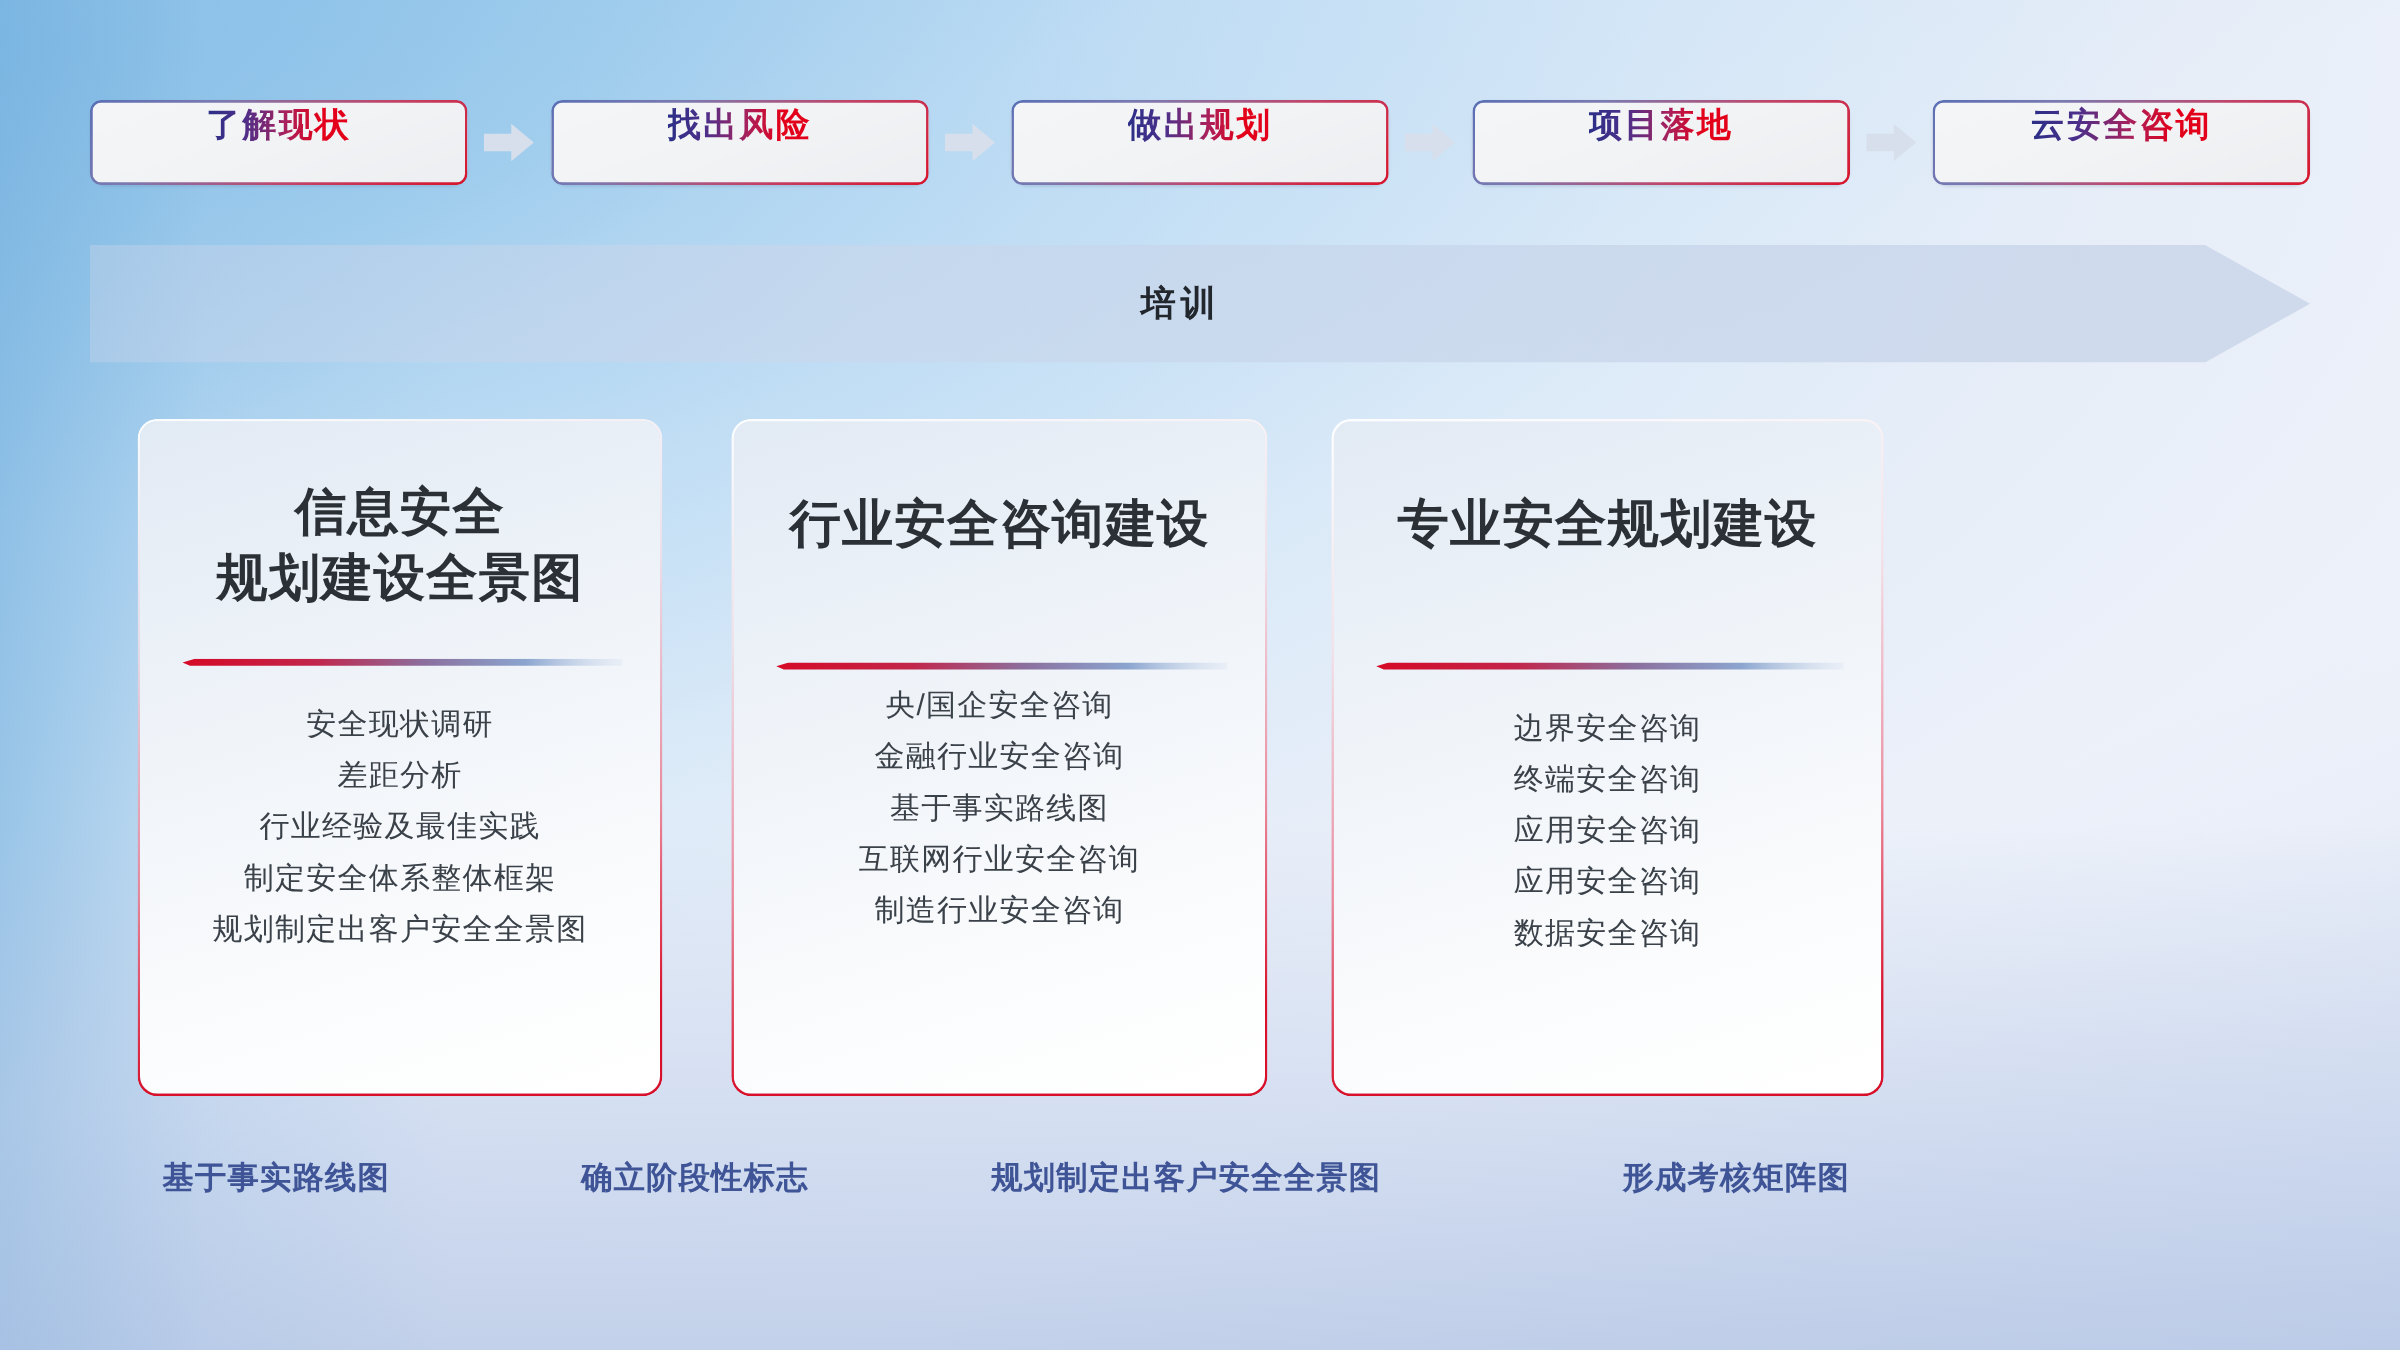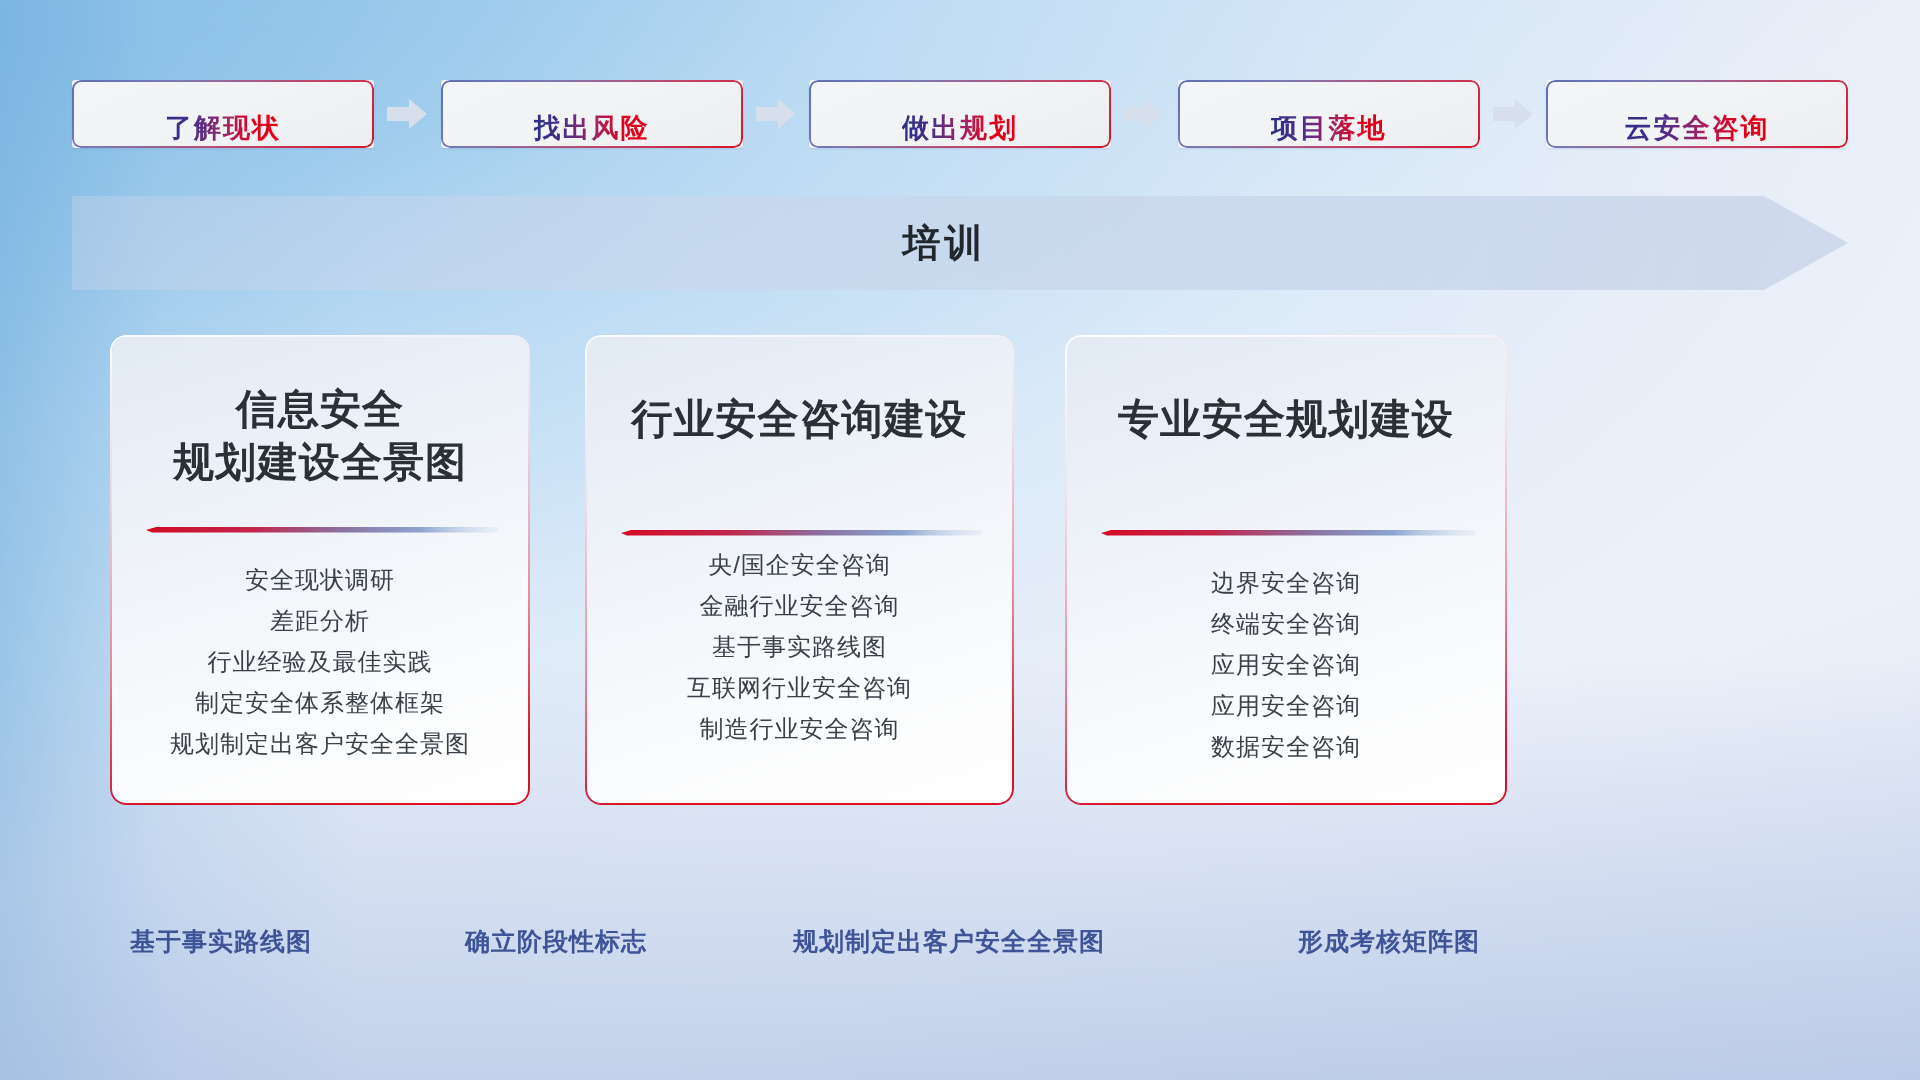--- a/index.html
+++ b/index.html
@@ -30,25 +30,25 @@
     background:linear-gradient(90deg, rgba(116,176,222,.62) 0%, rgba(150,196,232,.30) 45%, rgba(200,222,244,0) 100%);
   }
 
   
   #steps{
     position:absolute; left:72px; top:80px; width:1776px; height:68px;
     display:flex; align-items:center; justify-content:space-between;
   }
   .step-box{
     width:302px; height:68px;
-    border-radius:3px;
+    border-radius:14px;
     background:linear-gradient(160deg,#f4f5f7 0%,#f2f3f5 48%,#eceef1 100%);
     border:2px solid transparent;
     position:relative;
-    display:flex; align-items:flex-end; justify-content:center;
+    display:flex; align-items:flex-start; justify-content:center;
     box-shadow:0 1px 2px rgba(90,110,150,.18);
   }
   .step-box::before{
     content:""; position:absolute; inset:-2px;
     border-radius:9px; padding:2px;
     background:linear-gradient(140deg,#5b6fb5 0%,#7b7ab0 28%,#c0456a 62%,#d8152b 100%);
     -webkit-mask:linear-gradient(#000 0 0) content-box, linear-gradient(#000 0 0);
     -webkit-mask-composite:xor; mask-composite:exclude;
     pointer-events:none;
   }
@@ -66,29 +66,29 @@
   .step-arrow svg{ display:block; }
 
   
   #band{
     position:absolute; left:72px; top:196px; width:1776px; height:94px;
   }
   #band svg{ display:block; }
   #band-label{
     position:absolute; left:0; top:0; width:1700px; height:94px;
     display:flex; align-items:center; justify-content:center;
-    font-size:38px; font-weight:700; color:#22272e; letter-spacing:4px;padding-left:45px;
+    font-size:28px; font-weight:700; color:#22272e; letter-spacing:4px;padding-left:45px;
   }
 
   
   #cards{
     position:absolute; left:112px; top:337px; width:1700px; height:538px;
   }
   .card{
-    position:absolute; top:0; height:466px;
+    position:absolute; top:0; height:538px;
     border-radius:14px;
     background:linear-gradient(163deg,#e2eaf4 0%,#eaf0f7 24%,#f3f6fa 52%,#fbfcfd 78%,#ffffff 100%);
     overflow:visible;
   }
   .card::before{            
     content:""; position:absolute; inset:-2px;
     border-radius:16px; padding:2px;
     background:linear-gradient(170deg, rgba(255,255,255,.95) 0%, rgba(246,222,228,.75) 30%, rgba(235,120,140,.85) 62%, #d9102a 88%, #d9102a 100%);
     -webkit-mask:linear-gradient(#000 0 0) content-box, linear-gradient(#000 0 0);
     -webkit-mask-composite:xor; mask-composite:exclude;

